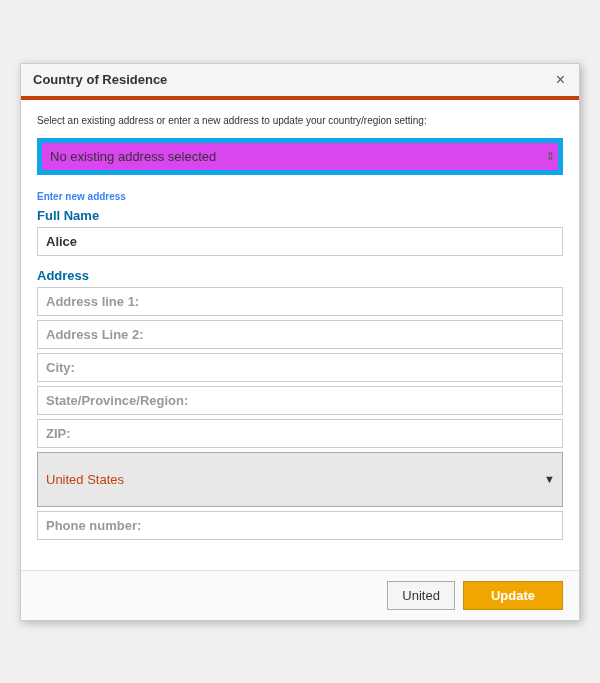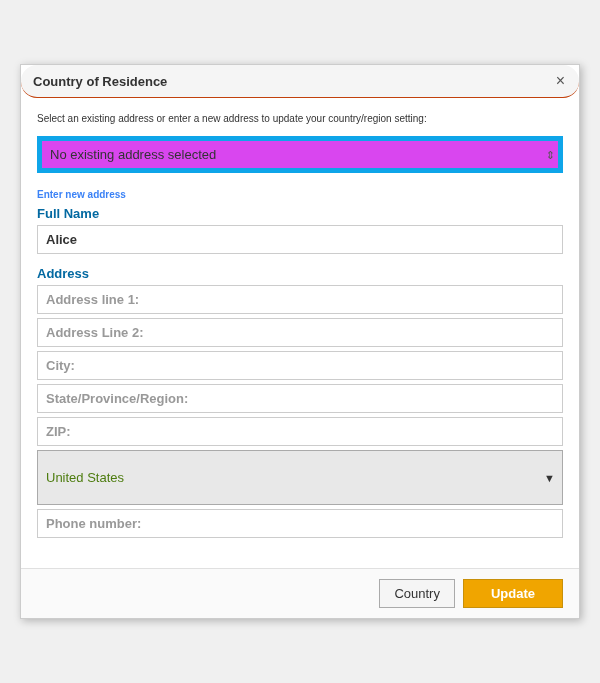--- a/index.html
+++ b/index.html
@@ -21,26 +21,25 @@
 
     .dialog {
       background: #fff;
       border: 1px solid #ccc;
       width: 560px;
       box-shadow: 2px 2px 8px rgba(0,0,0,0.25);
     }
 
     .dialog-header {
       background: #f5f5f5;
-      border-bottom: 1px solid #c2410c;
+      border-bottom: 4px solid #c2410c;
       padding: 8px 12px;
       display: flex;
       align-items: center;
       justify-content: space-between;
-      border-radius: 16px;
     }
 
     .dialog-title {
       font-weight: bold;
       font-size: 13px;
       color: #333;
     }
 
     .close-btn {
       cursor: pointer;
@@ -133,21 +132,21 @@
       position: relative;
     }
 
     .country-select-wrapper select {
       width: 100%;
       padding: 19px 8px;
       border: 1px solid #aaa;
       background: #e8e8e8;
       appearance: none;
       -webkit-appearance: none;
-      color: #4d7c0f;
+      color: #c2410c;
       font-size: 13px;
       cursor: pointer;
     }
 
     .country-select-arrow {
       position: absolute;
       right: 8px;
       top: 50%;
       transform: translateY(-50%);
       pointer-events: none;
@@ -232,17 +231,17 @@
           <span class="country-select-arrow">▼</span>
         </div>
 
         <input type="text" class="text-input" placeholder="Phone number:" style="">
       </div>
     </div>
 
   </div>
 
   <div class="dialog-footer">
-    <button class="btn-cancel">Country</button>
+    <button class="btn-cancel">United</button>
     <button class="btn-update">Update</button>
   </div>
 
 </div>
 
 </body></html>

